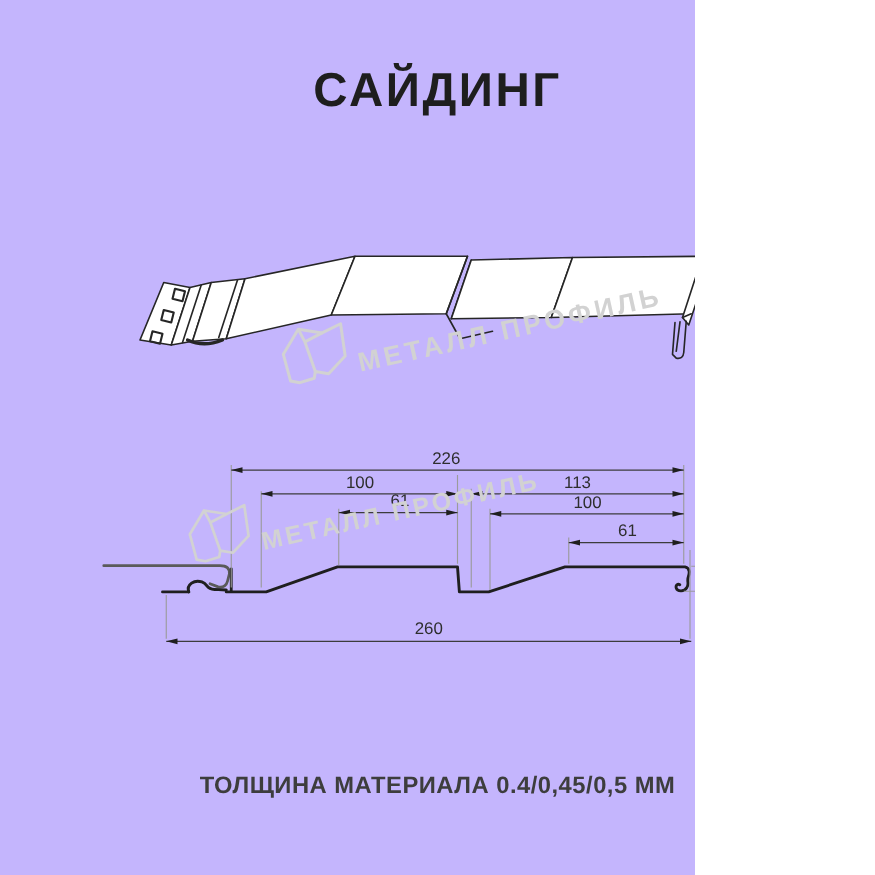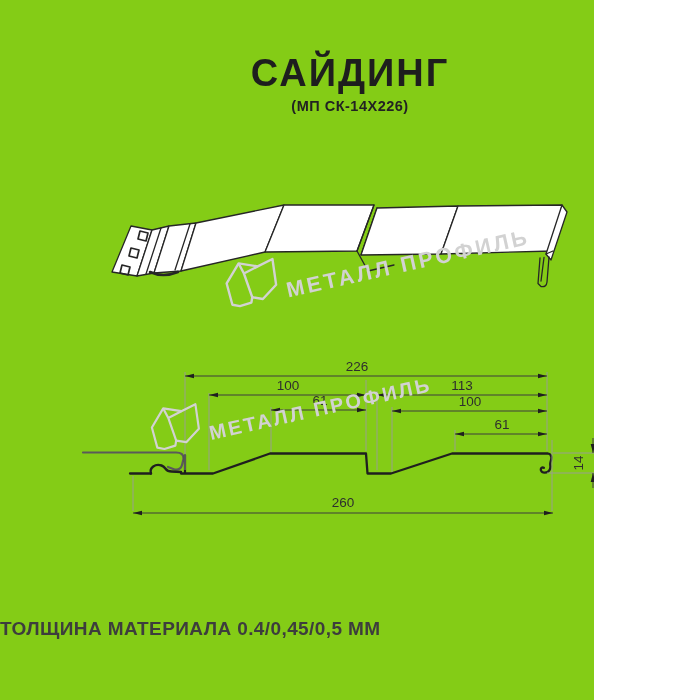--- a/index.html
+++ b/index.html
@@ -1,38 +1,36 @@
 <!DOCTYPE html>
 <html><head>
 <meta charset="utf-8">
 <style>
   html,body{margin:0;padding:0;background:#fff;}
   #stage{
-    position:relative;width:556px;height:700px;background:#84cc16;overflow:hidden;
+    position:relative;width:556px;height:700px;background:#c4b5fd;overflow:hidden;
     font-family:"Liberation Sans","DejaVu Sans",sans-serif;
-    padding-left:38px;
   }
   .title-block{position:absolute;top:54px;left:0;width:700px;text-align:center;color:#1e1e1e;}
   .title-main{font-size:38px;font-weight:800;letter-spacing:2px;line-height:1;}
   .title-sub{font-size:19px;font-weight:700;letter-spacing:1.5px;margin-top:11px;line-height:1;}
   .title-code{font-size:14.5px;font-weight:700;letter-spacing:.5px;margin-top:7px;line-height:1;color:#222;}
-  .footer-block{position:absolute;top:618px;left:0;width:700px;
+  .footer-block{position:absolute;top:618px;left:0;width:700px;text-align:center;
     font-size:19px;font-weight:700;letter-spacing:.4px;color:#3d3d3d;}
   svg{position:absolute;top:0;left:0;}
   svg text.dim{font-family:"Liberation Sans","DejaVu Sans",sans-serif;font-size:13.5px;fill:#2e2e2e;}
   svg text.wm{font-family:"Liberation Sans","DejaVu Sans",sans-serif;font-weight:bold;fill:#d2d2d2;}
 </style>
 </head>
 <body>
 
 <div id="stage">
 
   <div class="title-block">
     <div class="title-main">САЙДИНГ</div>
-    <div class="title-code">(МП СК-14Х226)</div>
   </div>
 
   <svg width="700" height="700" viewBox="0 0 700 700">
 
     <g stroke="#262626" stroke-width="1.3" fill="#ffffff" stroke-linejoin="round" stroke-linecap="round">
 
       <path d="M112,272 L131,226 L152,230 L137,276 Z"></path>
 
       <g fill="none" stroke-width="1.7">
         <path d="M140,231 l8,2 -2,8 -8,-2 Z"></path>

